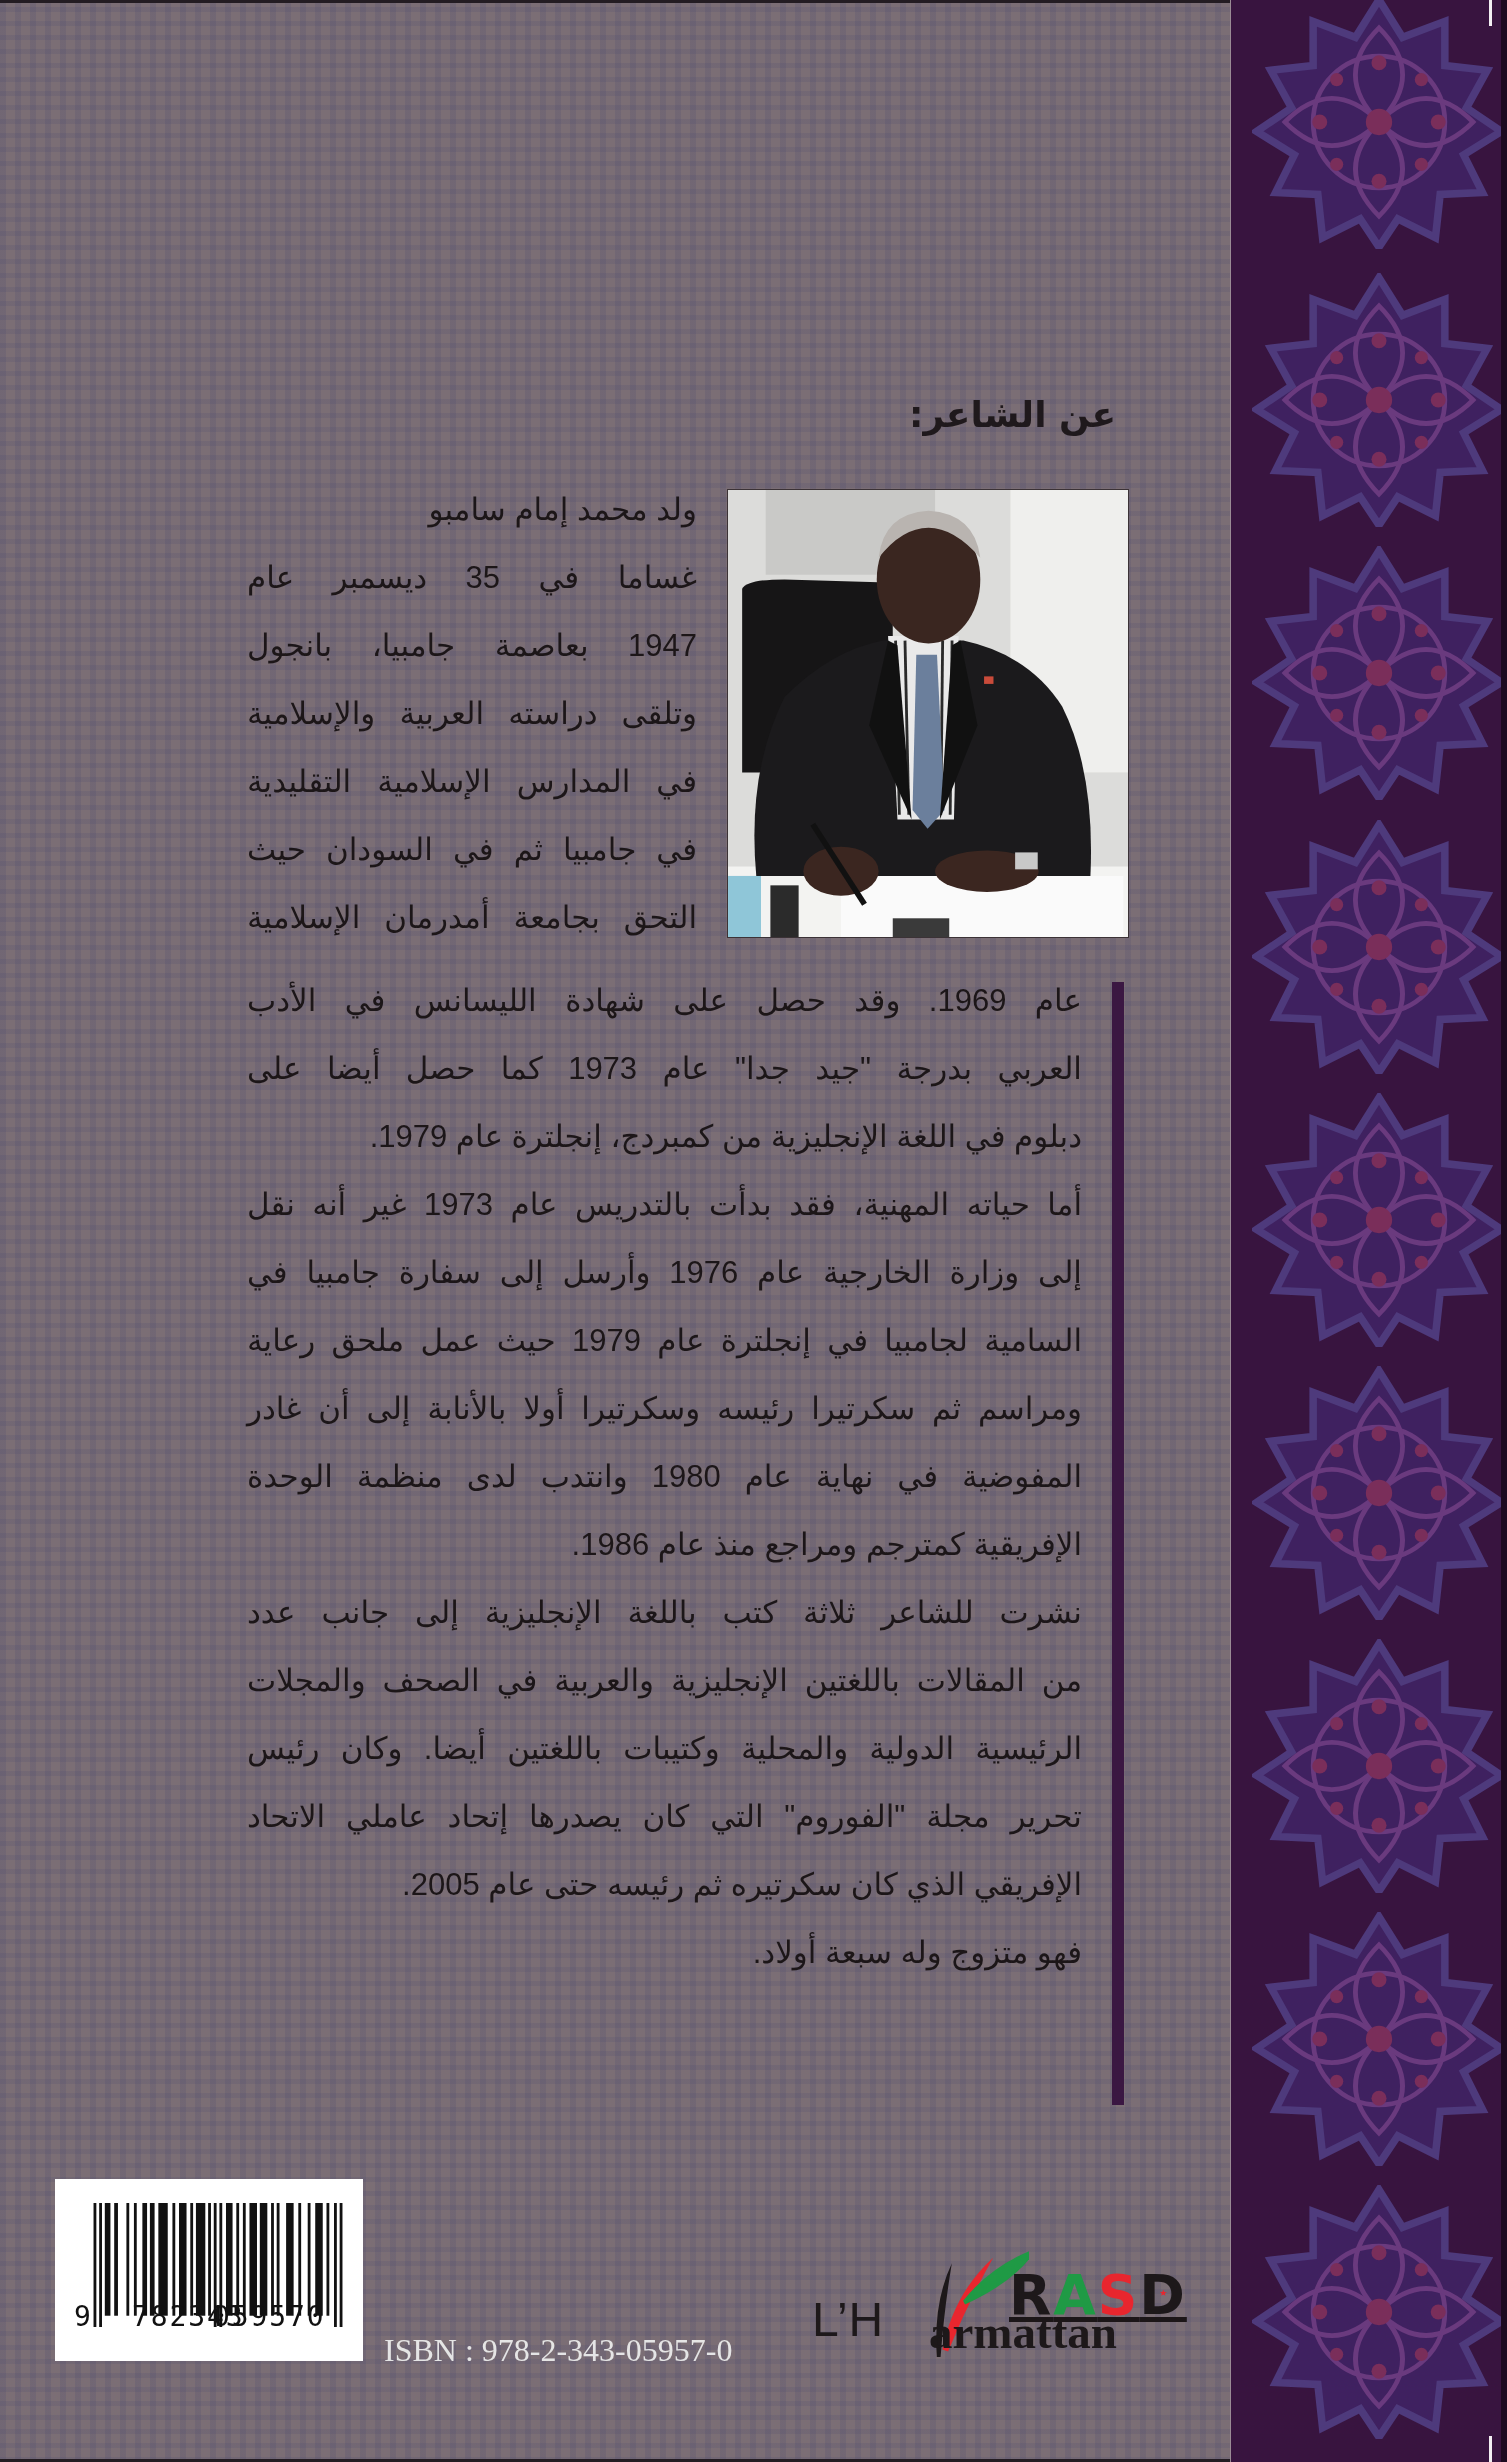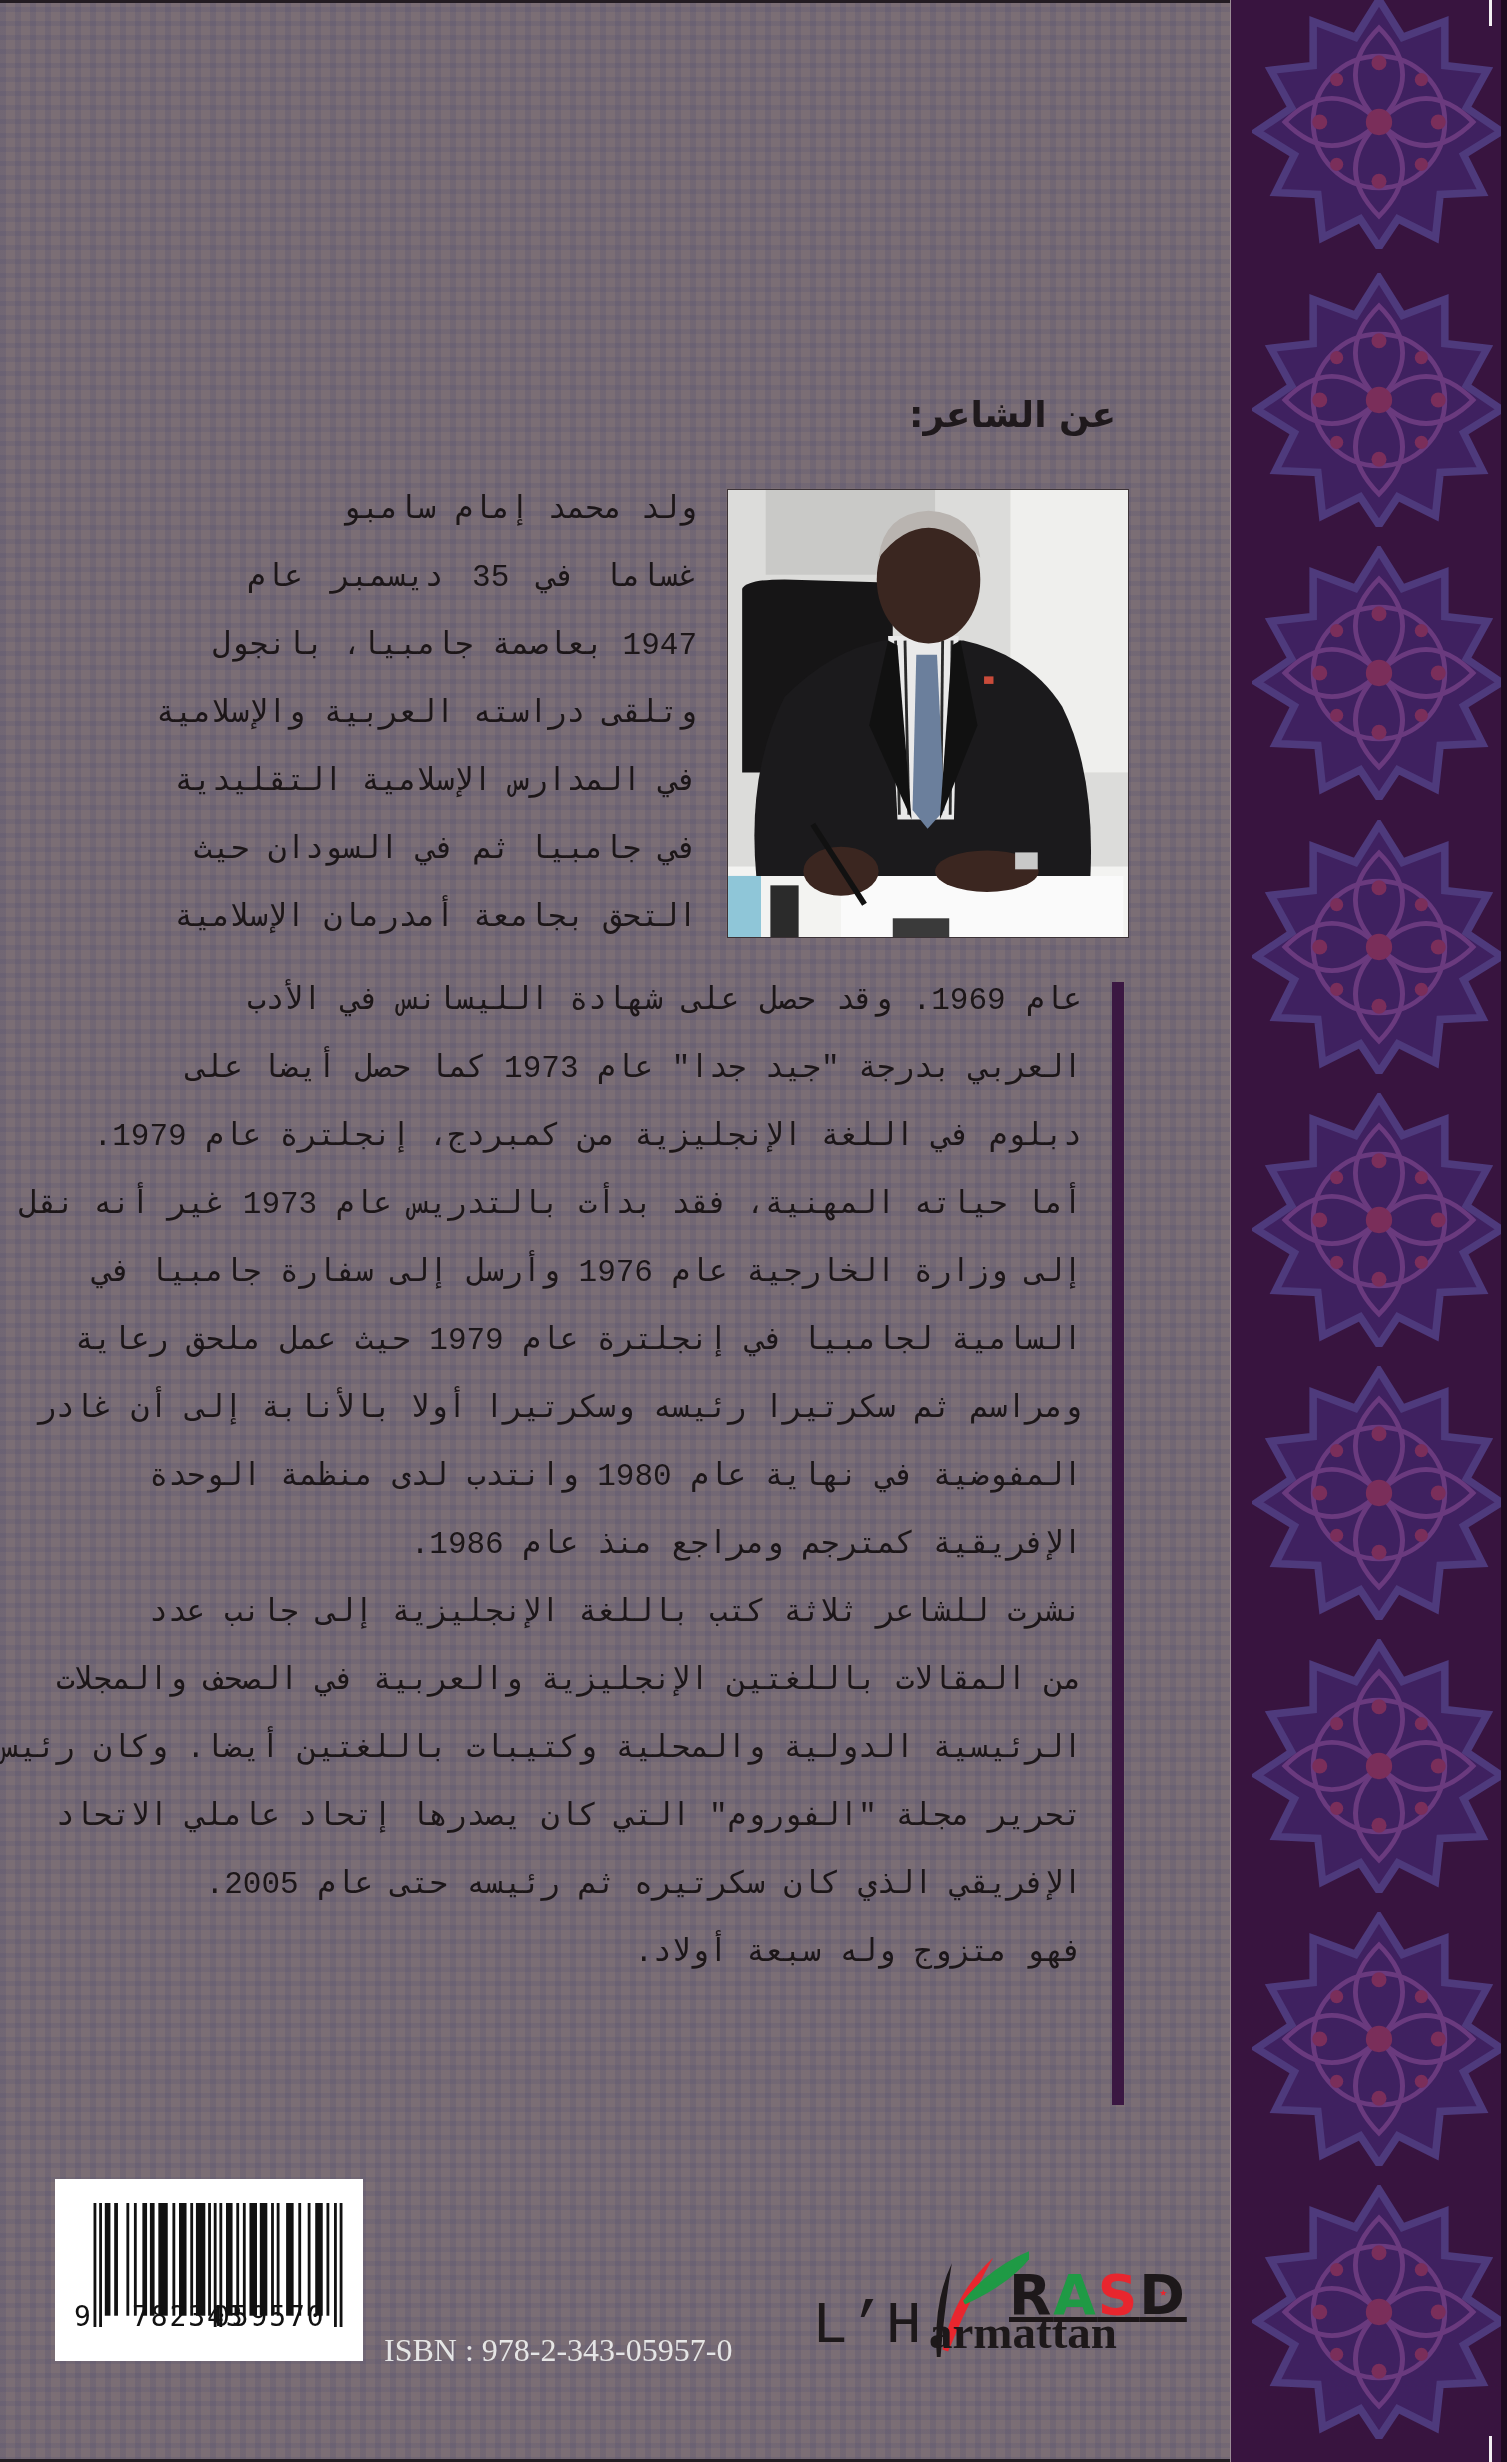--- a/index.html
+++ b/index.html
@@ -36,21 +36,21 @@
   
   .photo {
     position: absolute; left: 727px; top: 489px; width: 402px; height: 449px;
     border: 1.9px solid #3b3236; box-sizing: border-box; overflow: hidden;
     background: linear-gradient(180deg, #d9d8d6 0%, #e8e8e6 40%, #cfcfcc 100%);
   }
 
   
   .text-block {
     position: absolute; direction: rtl; text-align: justify;
-    font-family: Liberation Mono, monospace;
+    font-family: Liberation Sans, sans-serif;
     font-size: 31px; line-height: 68px; color: #1c1618;
   }
   .text-block .line { display: block; white-space: nowrap; text-align-last: justify; text-align: justify; }
   .text-block .line.last { text-align-last: right; }
   .block1 { left: 247px; top: 476px; width: 450px; }
   .block2 { left: 247px; top: 967px; width: 835px; }
   .side-bar { position: absolute; left: 1112px; top: 982px; width: 12.2px; height: 1123px; background: #3a1742; }
 
   
   .barcode {
@@ -70,22 +70,22 @@
   .isbn {
     position: absolute; left: 384px; top: 2332px;
     font-family: "Liberation Serif", "DejaVu Serif", serif;
     font-size: 32px; color: #e5e5e5;
   }
 
   
   .logo { position: absolute; left: 812px; top: 2237px; width: 377px; height: 132px; }
   .logo-lh {
     position: absolute; left: 0; top: 55px;
-    font-family: Liberation Mono, monospace;
-    font-size: 60px; color: #1d181a; letter-spacing: 0.9px;
+    font-family: Liberation Sans, sans-serif;
+    font-size: 48px; color: #1d181a; letter-spacing: 0.9px;
   }
   .logo-armattan {
     position: absolute; left: 117px; top: 68px;
     font-family: "Liberation Serif", "DejaVu Serif", serif; font-weight: bold;
     font-size: 47px; color: #1d181a;
   }
   .logo-rasd {
     position: absolute; left: 197px; top: 26px;
     font-family: "DejaVu Sans", sans-serif; font-weight: bold; font-size: 55px; letter-spacing: 1.9px; text-decoration: underline;
   }

